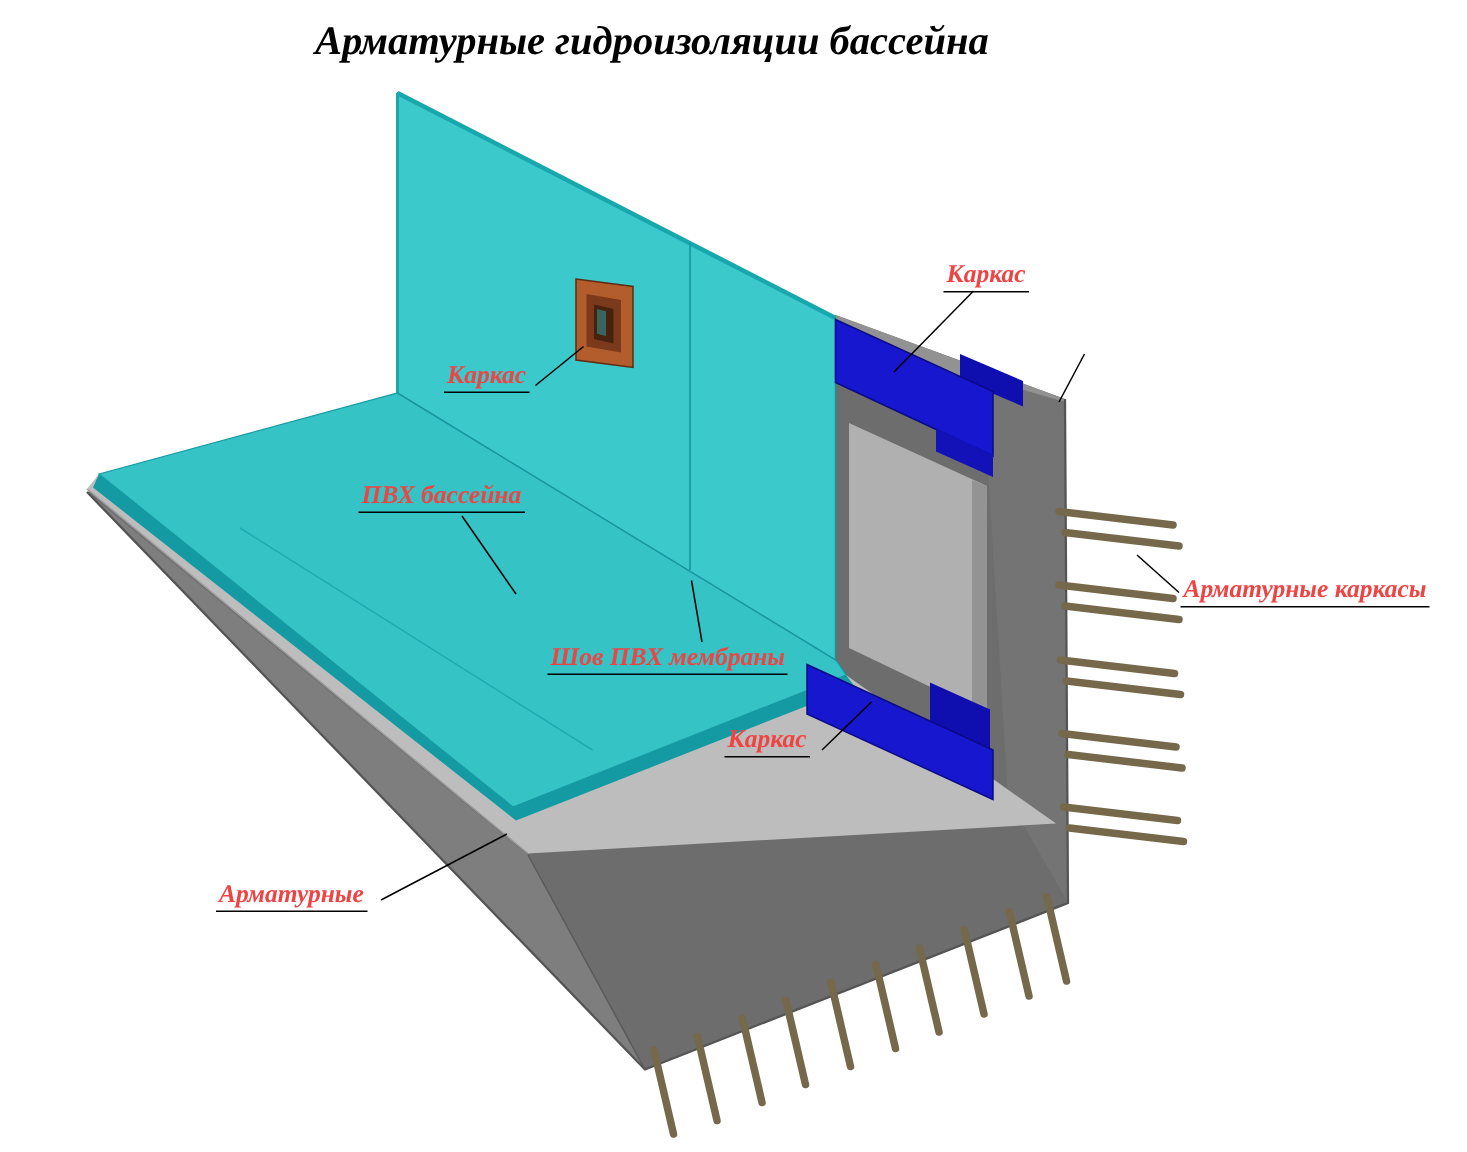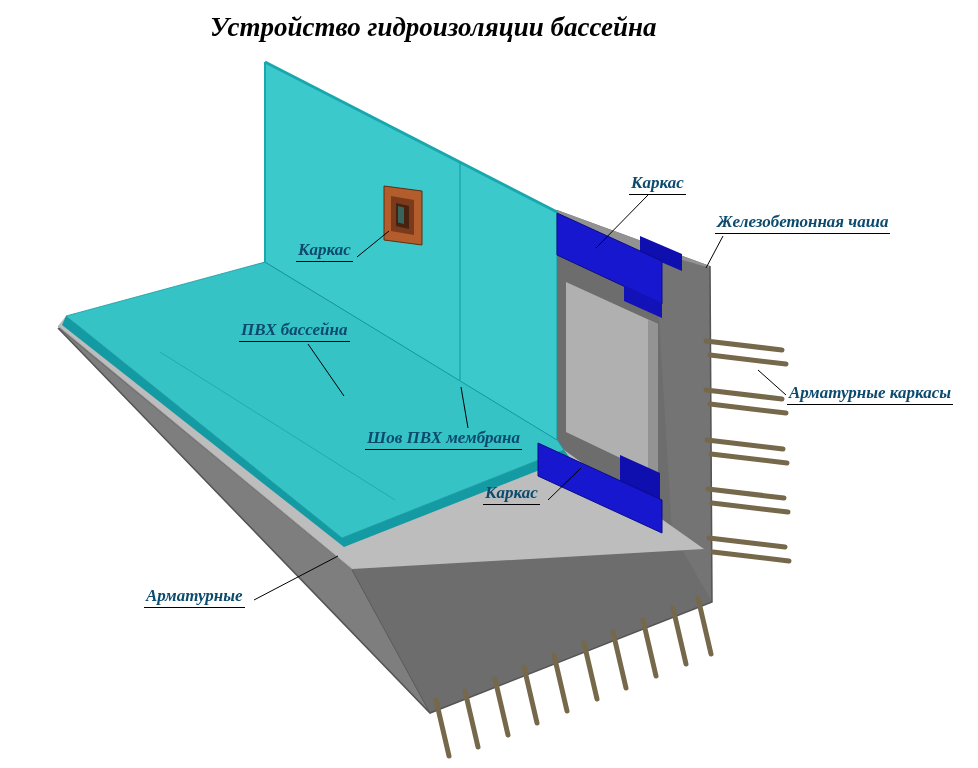--- a/index.html
+++ b/index.html
@@ -1,20 +1,20 @@
 <!DOCTYPE html>
 <html><head>
 <meta charset="utf-8">
 <style>
   html,body{margin:0;padding:0;background:#fff;}
   .stage{position:relative;width:978px;height:768px;background:#fff;overflow:hidden;
          font-family:"Liberation Serif",serif;}
   .stage svg{position:absolute;left:0;top:0;}
   .title{position:absolute;font:italic 700 27px "Liberation Serif",serif;color:#000;white-space:nowrap;}
-  .lbl{position:absolute;font:italic 700 17px "Liberation Serif",serif;color:#0c4a6e;
+  .lbl{position:absolute;font:italic 700 17px "Liberation Serif",serif;color:#ef4444;
        border-bottom:1.5px solid #000;padding:0 2px 1px 2px;white-space:nowrap;}
 </style>
 </head>
 <body>
 
 <div class="stage">
 
   <svg width="978" height="768" viewBox="0 0 978 768">
 
     <g>
@@ -95,31 +95,30 @@
       <line x1="649" y1="194" x2="596" y2="248"></line>
       <line x1="723" y1="236" x2="706" y2="268"></line>
       <line x1="308" y1="344" x2="344" y2="396"></line>
       <line x1="468" y1="428" x2="461" y2="387"></line>
       <line x1="548" y1="500" x2="581" y2="468"></line>
       <line x1="786" y1="395" x2="758" y2="370"></line>
       <line x1="254" y1="600" x2="338" y2="556"></line>
     </g>
   </svg>
 
-  <div class="title" style="left:210px;top:12px">Устройство гидроизоляции бассейна</div>
+  <div class="title" style="left:210px;top:12px">Арматурные гидроизоляции бассейна</div>
 
   <div class="lbl" style="left:296px;top:240px">Каркас</div>
 
   <div class="lbl" style="left:629px;top:173px">Каркас</div>
 
-  <div class="lbl" style="left:715px;top:212px">Железобетонная чаша</div>
 
   <div class="lbl" style="left:239px;top:320px">ПВХ бассейна</div>
 
-  <div class="lbl" style="left:365px;top:428px">Шов ПВХ мембрана</div>
+  <div class="lbl" style="left:365px;top:428px">Шов ПВХ мембраны</div>
 
   <div class="lbl" style="left:483px;top:483px">Каркас</div>
 
   <div class="lbl" style="left:787px;top:383px">Арматурные каркасы</div>
 
   <div class="lbl" style="left:144px;top:586px">Арматурные</div>
 
 </div>
 
 </body></html>

